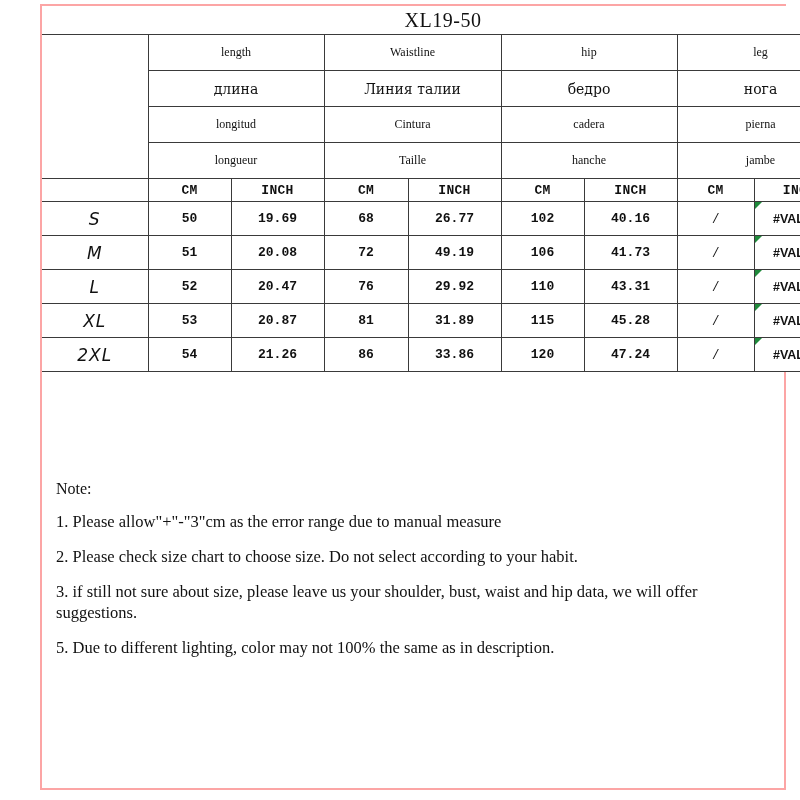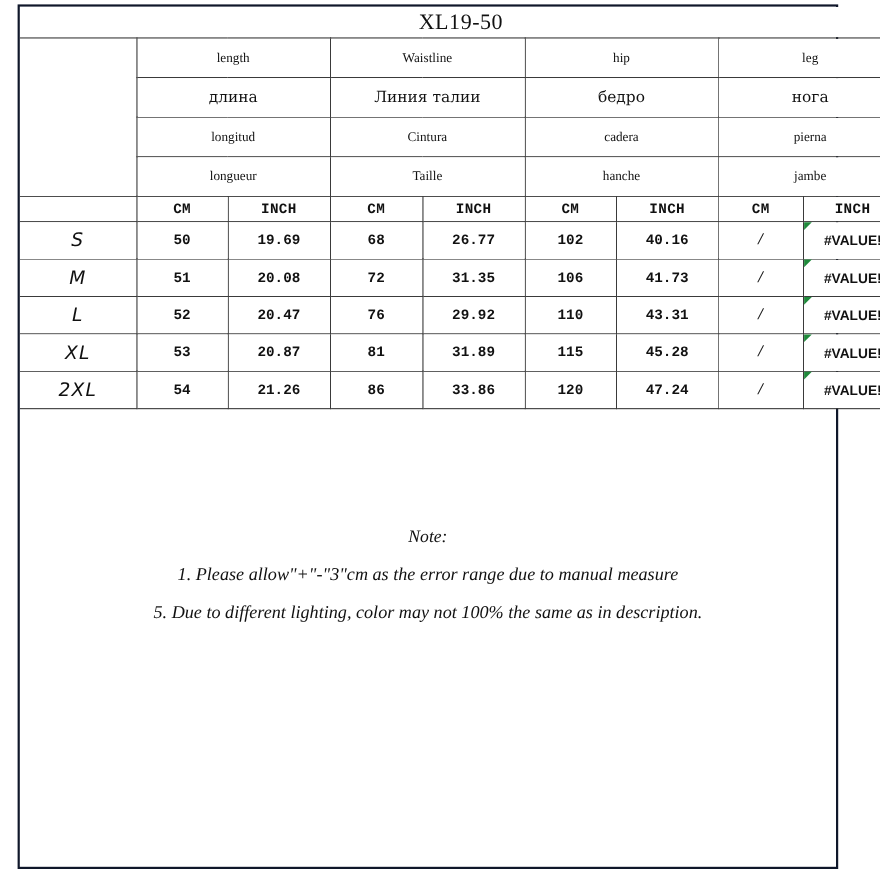--- a/index.html
+++ b/index.html
@@ -10,26 +10,26 @@
   body {
     width: 800px;
     height: 800px;
     font-family: "Liberation Serif", serif;
     color: #111111;
     overflow: hidden;
   }
 
   #sheet {
     position: absolute;
-    left: 16px;
+    left: 40px;
     top: 4px;
     width: 746px;
     height: 786px;
     box-sizing: border-box;
-    border: 2px solid #0f172a;
+    border: 2px solid #fca5a5;
     background: #ffffff;
   }
 
   table.grid {
     border-collapse: collapse;
     width: 100%;
     table-layout: fixed;
   }
   table.grid td {
     border: 1px solid #3a3a3a;
@@ -123,22 +123,21 @@
 
   
   #notes {
     position: absolute;
     left: 0;
     right: 0;
     top: 360px;
     bottom: 0;
     padding: 0 14px;
     box-sizing: border-box;
-    text-align: center;
-    font-style: italic;
+    text-align: left;
   }
   .note-title {
     margin-top: 114px;
     font-size: 16px;
     font-family: "Liberation Serif", serif;
   }
   .note-line {
     margin-top: 13px;
     font-size: 16.5px;
     line-height: 1.32;
@@ -222,21 +221,21 @@
           <span class="err-tri"></span>
           <span>#VALUE!</span>
         </td>
       </tr>
 
       <tr>
         <td class="size-cell">M</td>
         <td class="data-cell">51</td>
         <td class="data-cell">20.08</td>
         <td class="data-cell">72</td>
-        <td class="data-cell">31.35</td>
+        <td class="data-cell">49.19</td>
         <td class="data-cell">106</td>
         <td class="data-cell">41.73</td>
         <td class="data-cell slash-cell">/</td>
         <td class="data-cell err-cell">
           <span class="err-tri"></span>
           <span>#VALUE!</span>
         </td>
       </tr>
 
       <tr>
@@ -283,16 +282,18 @@
           <span>#VALUE!</span>
         </td>
       </tr>
 
     </tbody>
   </table>
 
   <div id="notes">
     <div class="note-title">Note:</div>
     <div class="note-line">1. Please allow"+"-"3"cm as the error range due to manual measure</div>
+    <div class="note-line">2. Please check size chart to choose size. Do not select according to your habit.</div>
+    <div class="note-line">3. if still not sure about size, please leave us your shoulder, bust, waist and hip data, we will offer suggestions.</div>
     <div class="note-line">5. Due to different lighting, color may not 100% the same as in description.</div>
   </div>
 
 </div>
 
 </body></html>

